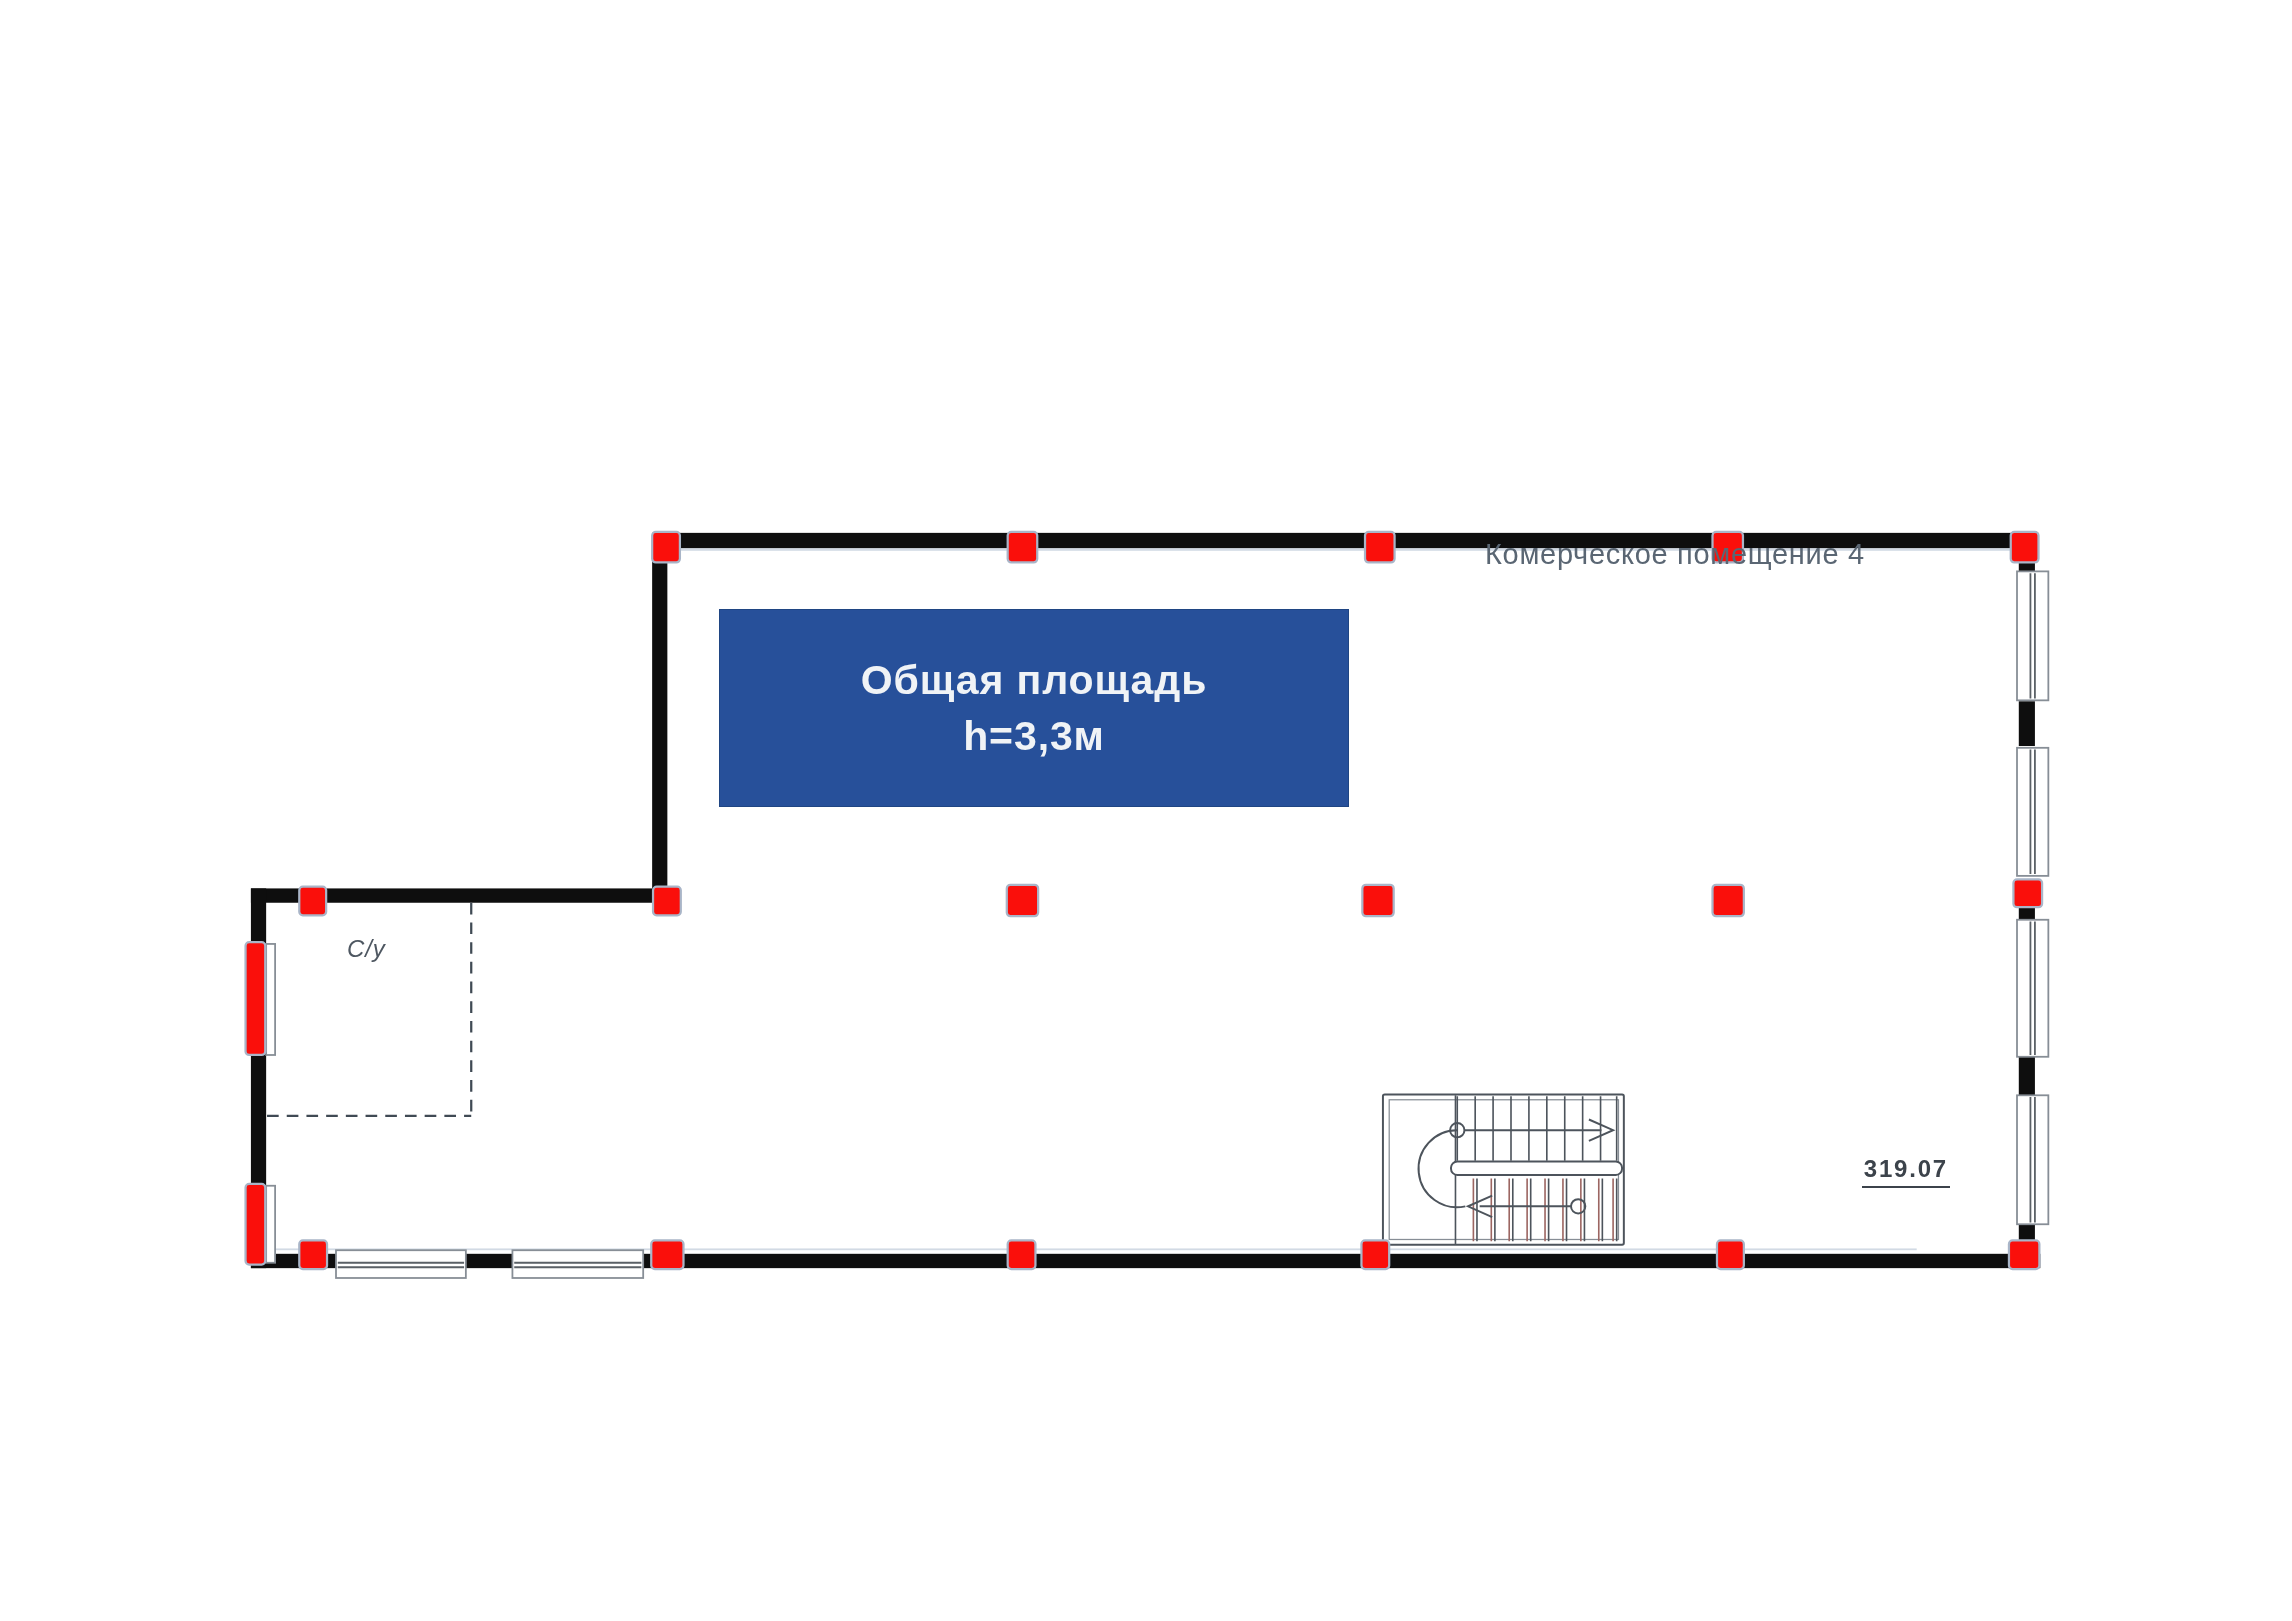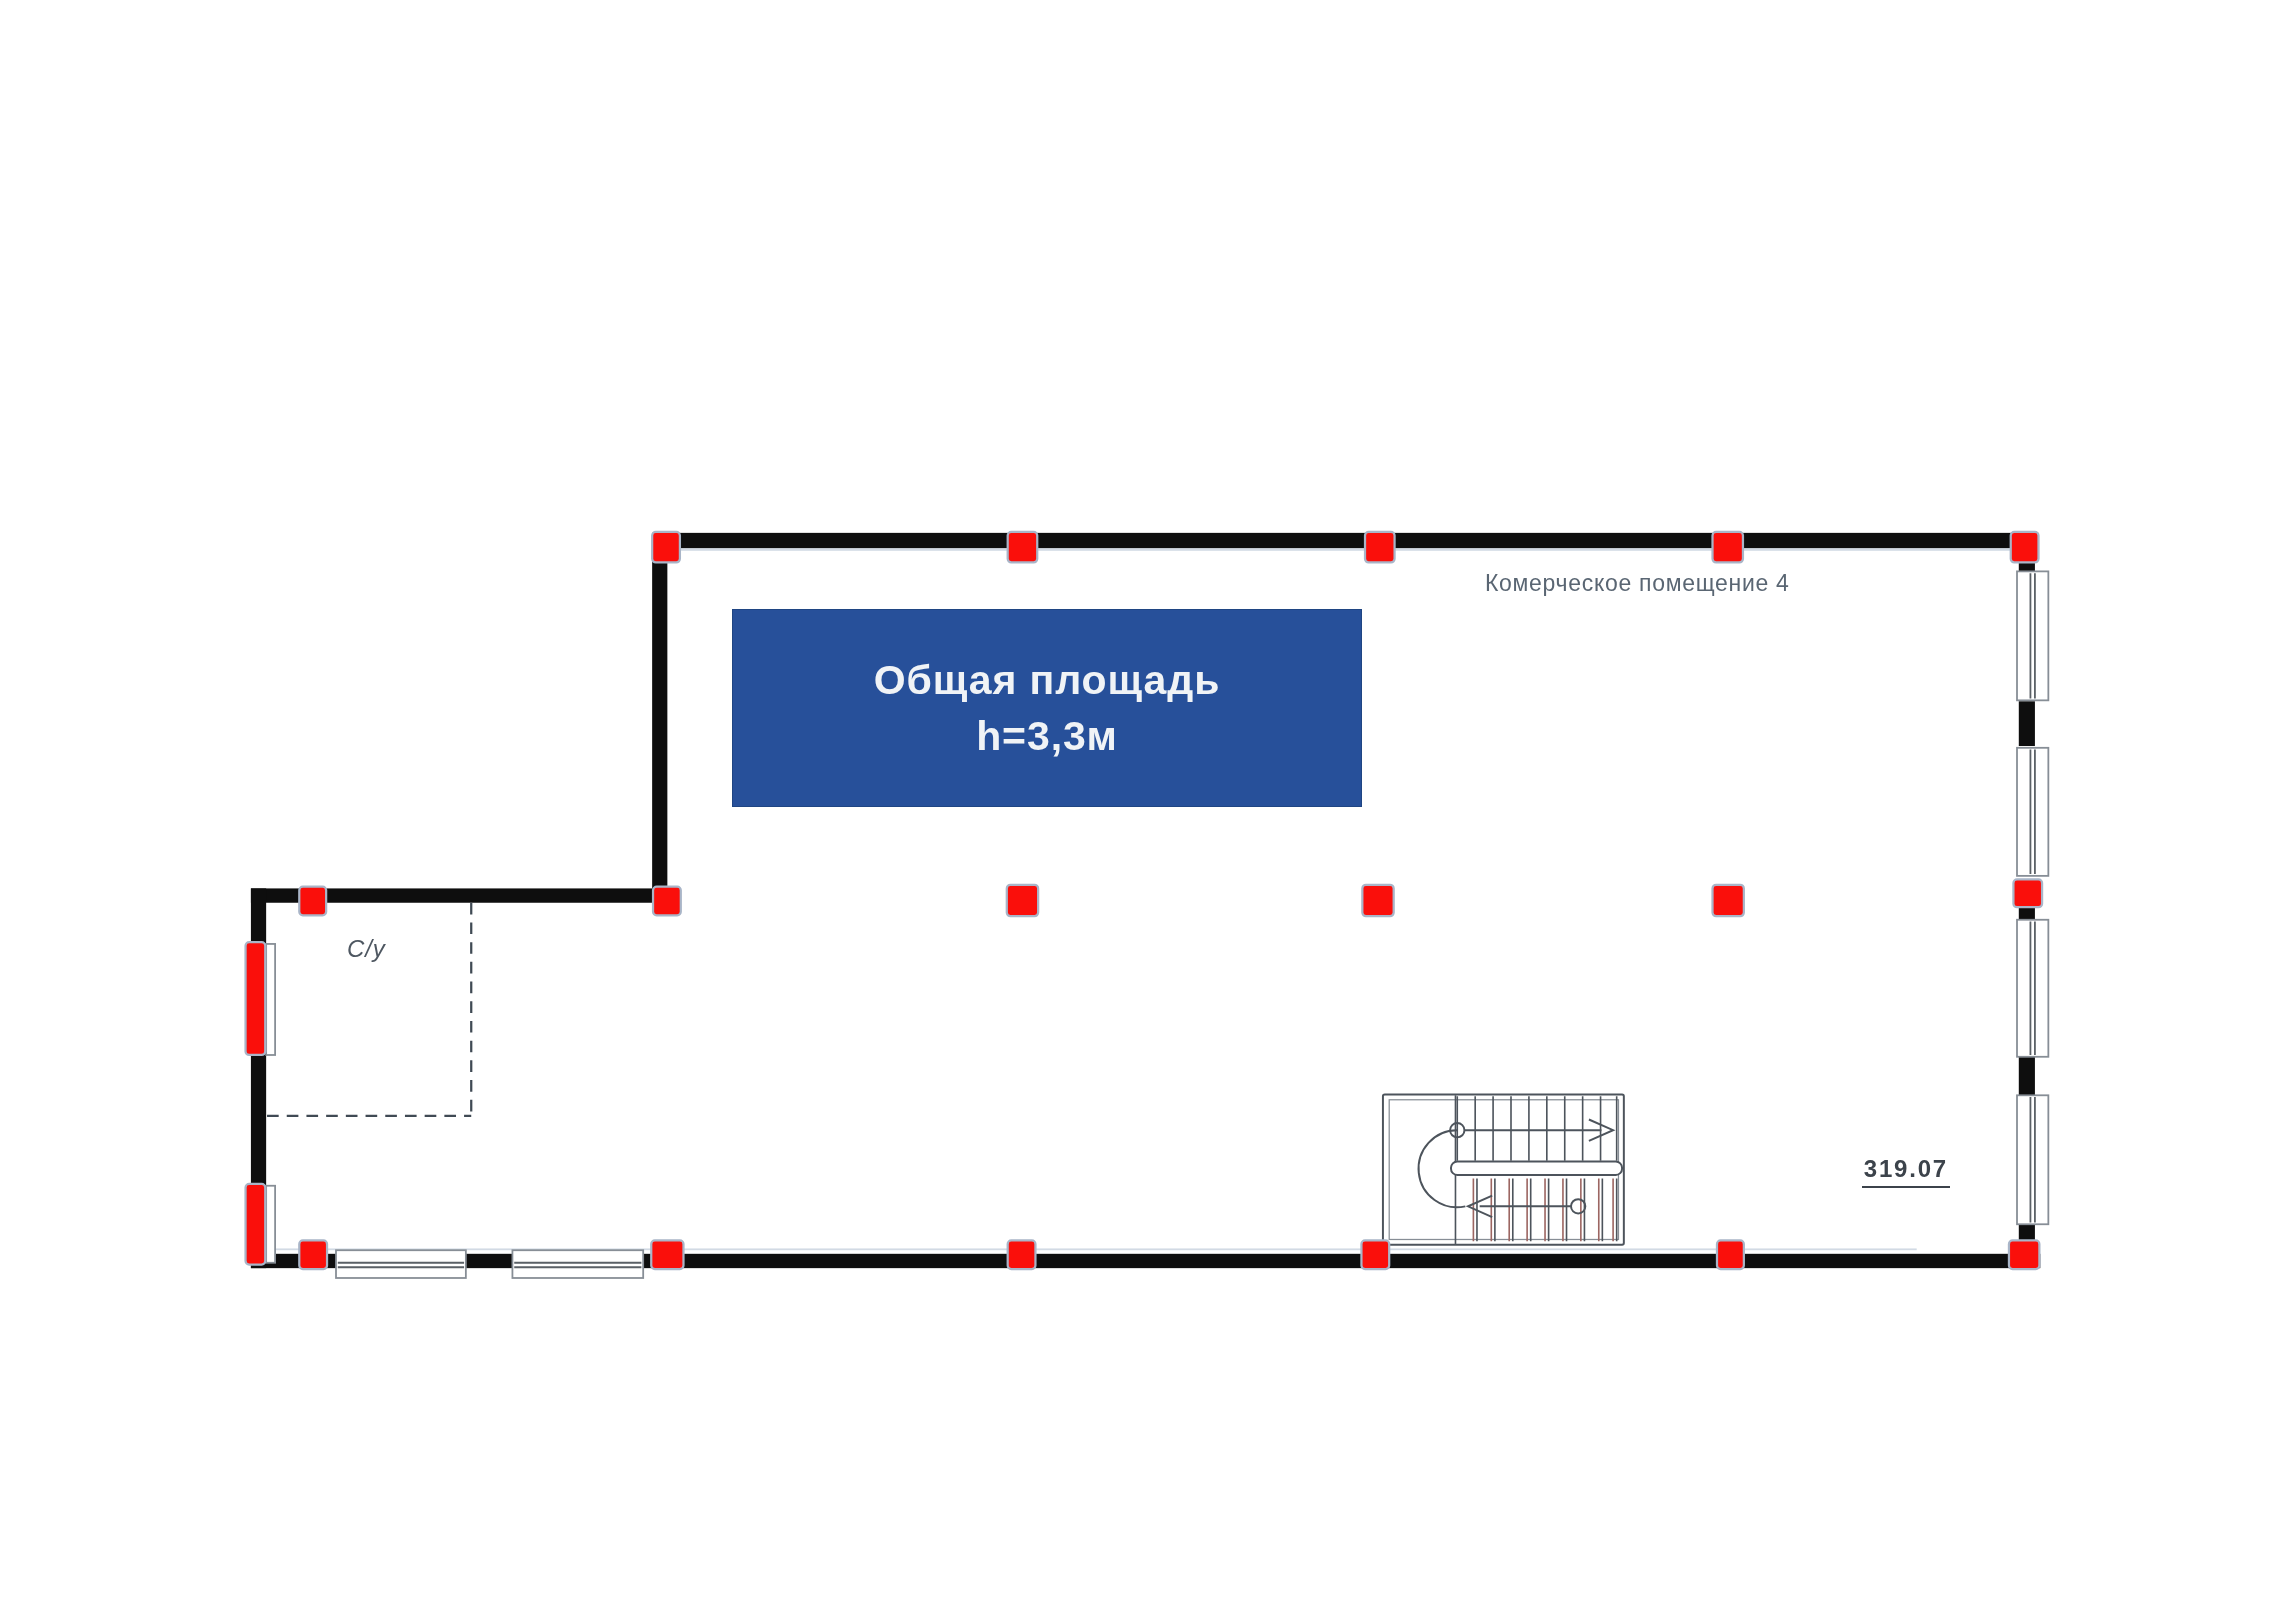--- a/index.html
+++ b/index.html
@@ -21,21 +21,21 @@
   .dash{stroke:var(--dashed-line,#404a54);stroke-width:2.5;stroke-dasharray:13 9;fill:none;}
   .stair-frame{fill:#ffffff;stroke:var(--stair-line,#4d545c);stroke-width:2.2;}
   .stair-frame2{fill:none;stroke:var(--window-frame,#878e96);stroke-width:1.4;}
   .stair-tread{stroke:var(--stair-line,#4d545c);stroke-width:1.8;fill:none;}
   .stair-tread-red{stroke:var(--stair-tread-red,#9c6662);stroke-width:1.8;fill:none;}
   .stair-walk{stroke:var(--stair-line,#4d545c);stroke-width:2.2;fill:none;}
 
   
   .lbl{position:absolute;white-space:nowrap;}
   #commercial-label{
-    left:1485px;top:570px;font-size:23px;letter-spacing:0.7px;
+    left:1485px;top:538px;font-size:29px;letter-spacing:0.7px;
     color:var(--label-gray,#5a6673);
   }
   #su-label{
     left:347px;top:935px;font-size:24px;letter-spacing:0.9px;
     color:var(--label-gray2,#4e5761);
     font-style:italic;
   }
   #area-note{
     left:1862px;top:1155px;font-size:24px;letter-spacing:1.8px;
     color:var(--note-gray,#3c434b);
@@ -45,21 +45,20 @@
   }
   #info-box{
     position:absolute;left:719px;top:609px;width:630px;height:198px;
     background:var(--panel-blue,#27509a);
     border:1.8px solid var(--panel-blue-edge,#1f4583);
     box-sizing:border-box;
     display:flex;flex-direction:column;align-items:center;justify-content:center;
     color:var(--panel-text,#f0f3f6);
     font-weight:bold;font-size:41px;line-height:56px;letter-spacing:0.9px;
     text-align:center;
-    margin-left:13px;
   }
   #info-box sup{font-size:23px;line-height:0;vertical-align:super;}
 </style>
 </head>
 <body>
 
 <div id="canvas">
 
   <svg id="plan-svg" viewBox="0 0 2560 1810">
 

